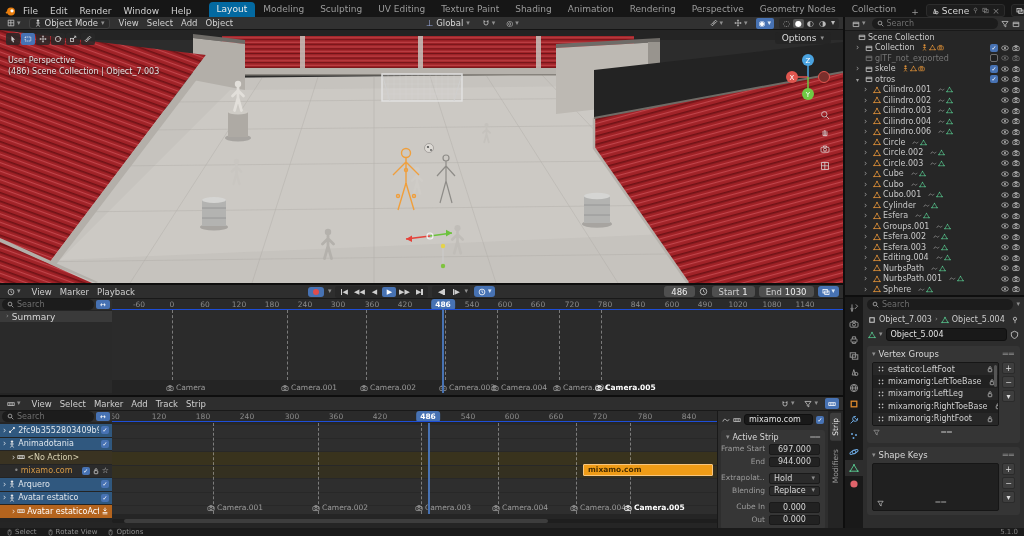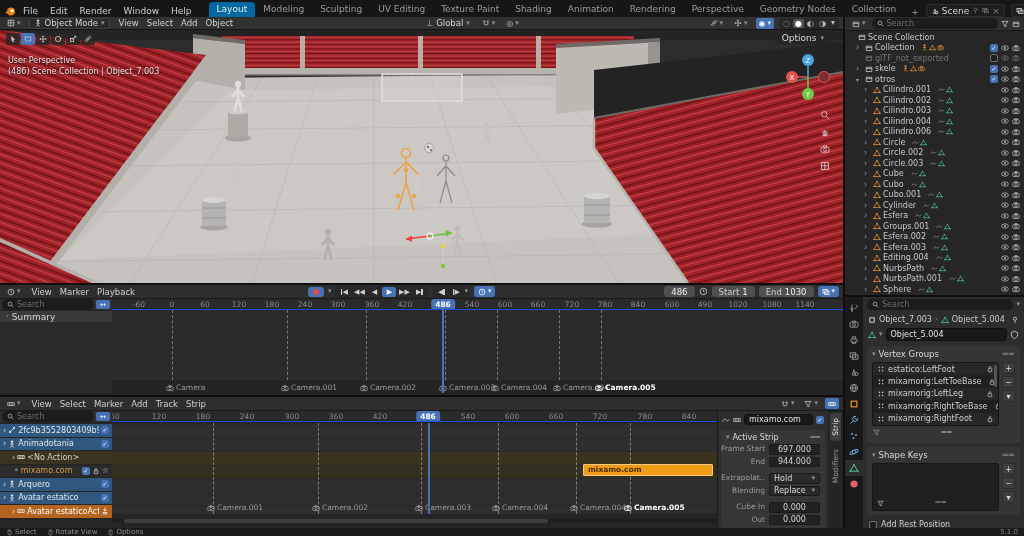--- a/index.html
+++ b/index.html
@@ -1482,24 +1482,20 @@
               </div>
             <div style="position:absolute;left:50%;bottom:3px;color:#7a7a7a;letter-spacing:1px">══</div>
           </div>
           <div class="sidecol">
             <span class="sqbtn">+</span>
             <span class="sqbtn">−</span>
             <span class="sqbtn">▾</span>
           </div>
         </div>
       </div>
-      <div class="under" style="gap:4px;padding-top:5px">
-        <span class="cbx"></span>
-        <span style="color:#cfcfcf">Add Rest Position</span>
-      </div>
     </div>
   </div>
 
   <div id="timeline">
     <div class="ed-head">
       <span class="iconbtn">
           <svg class="i i8">
             <use href="#i-clock"></use>
           </svg>
           <span class="car">▾</span>

